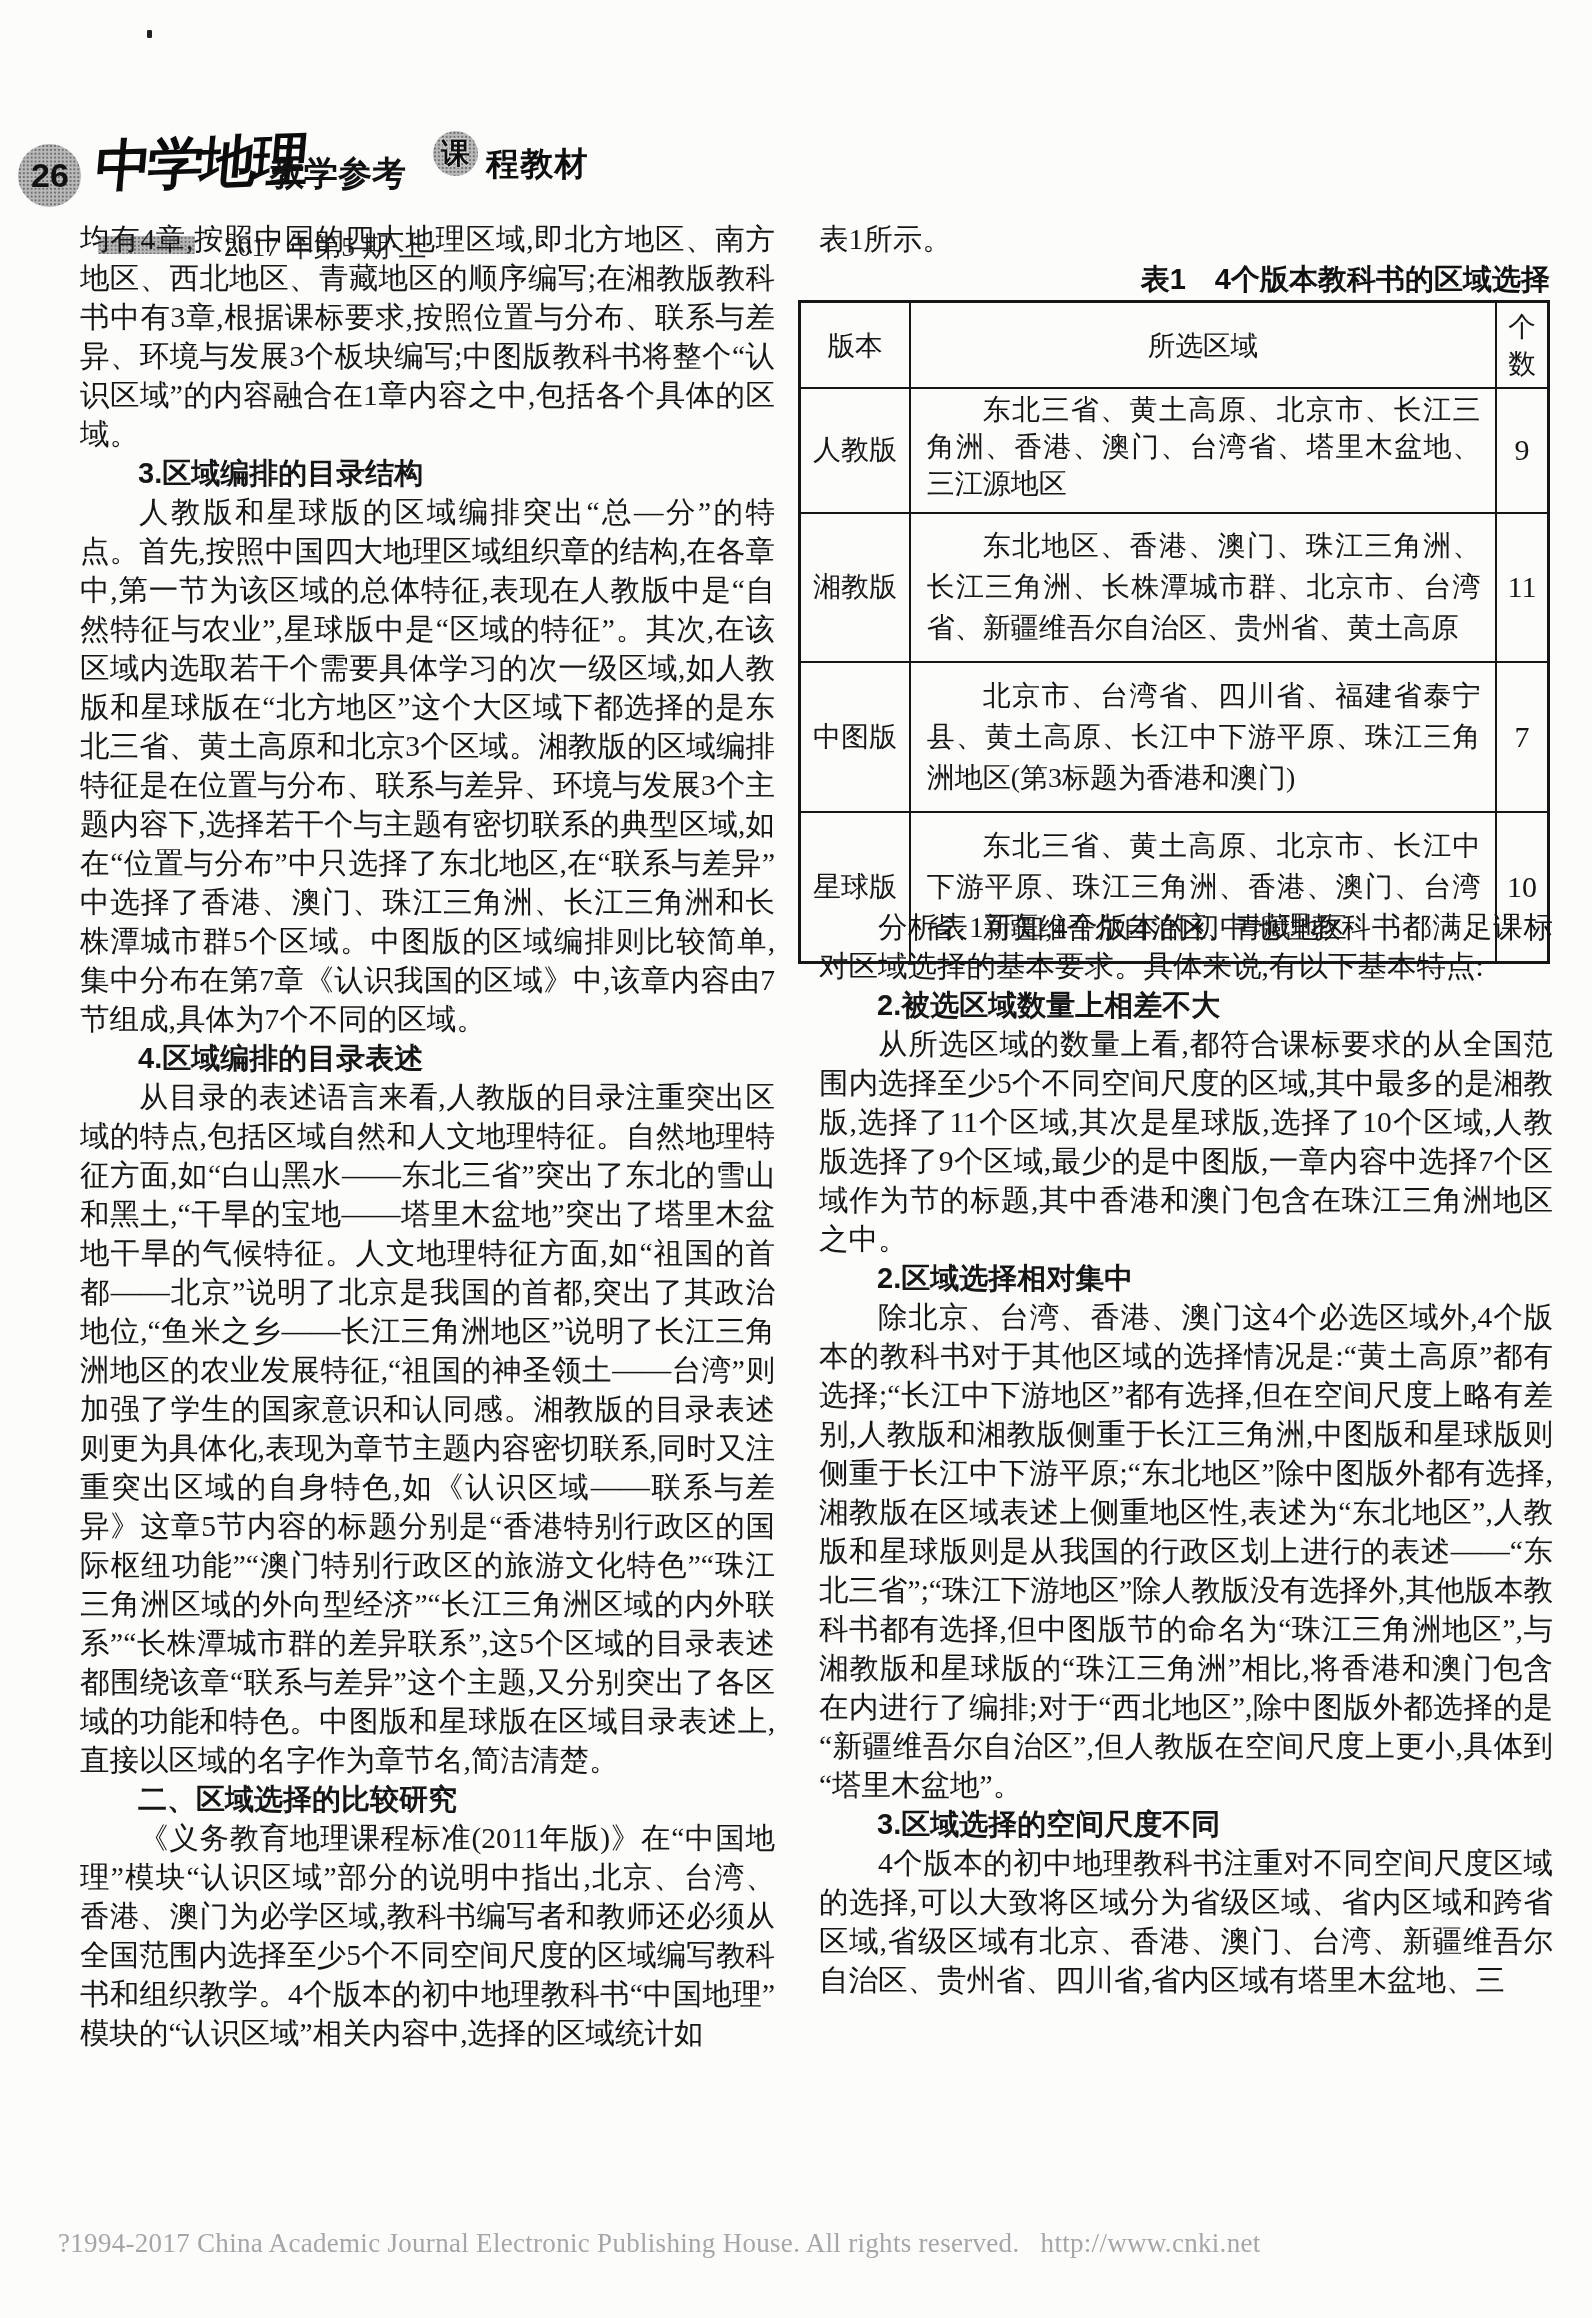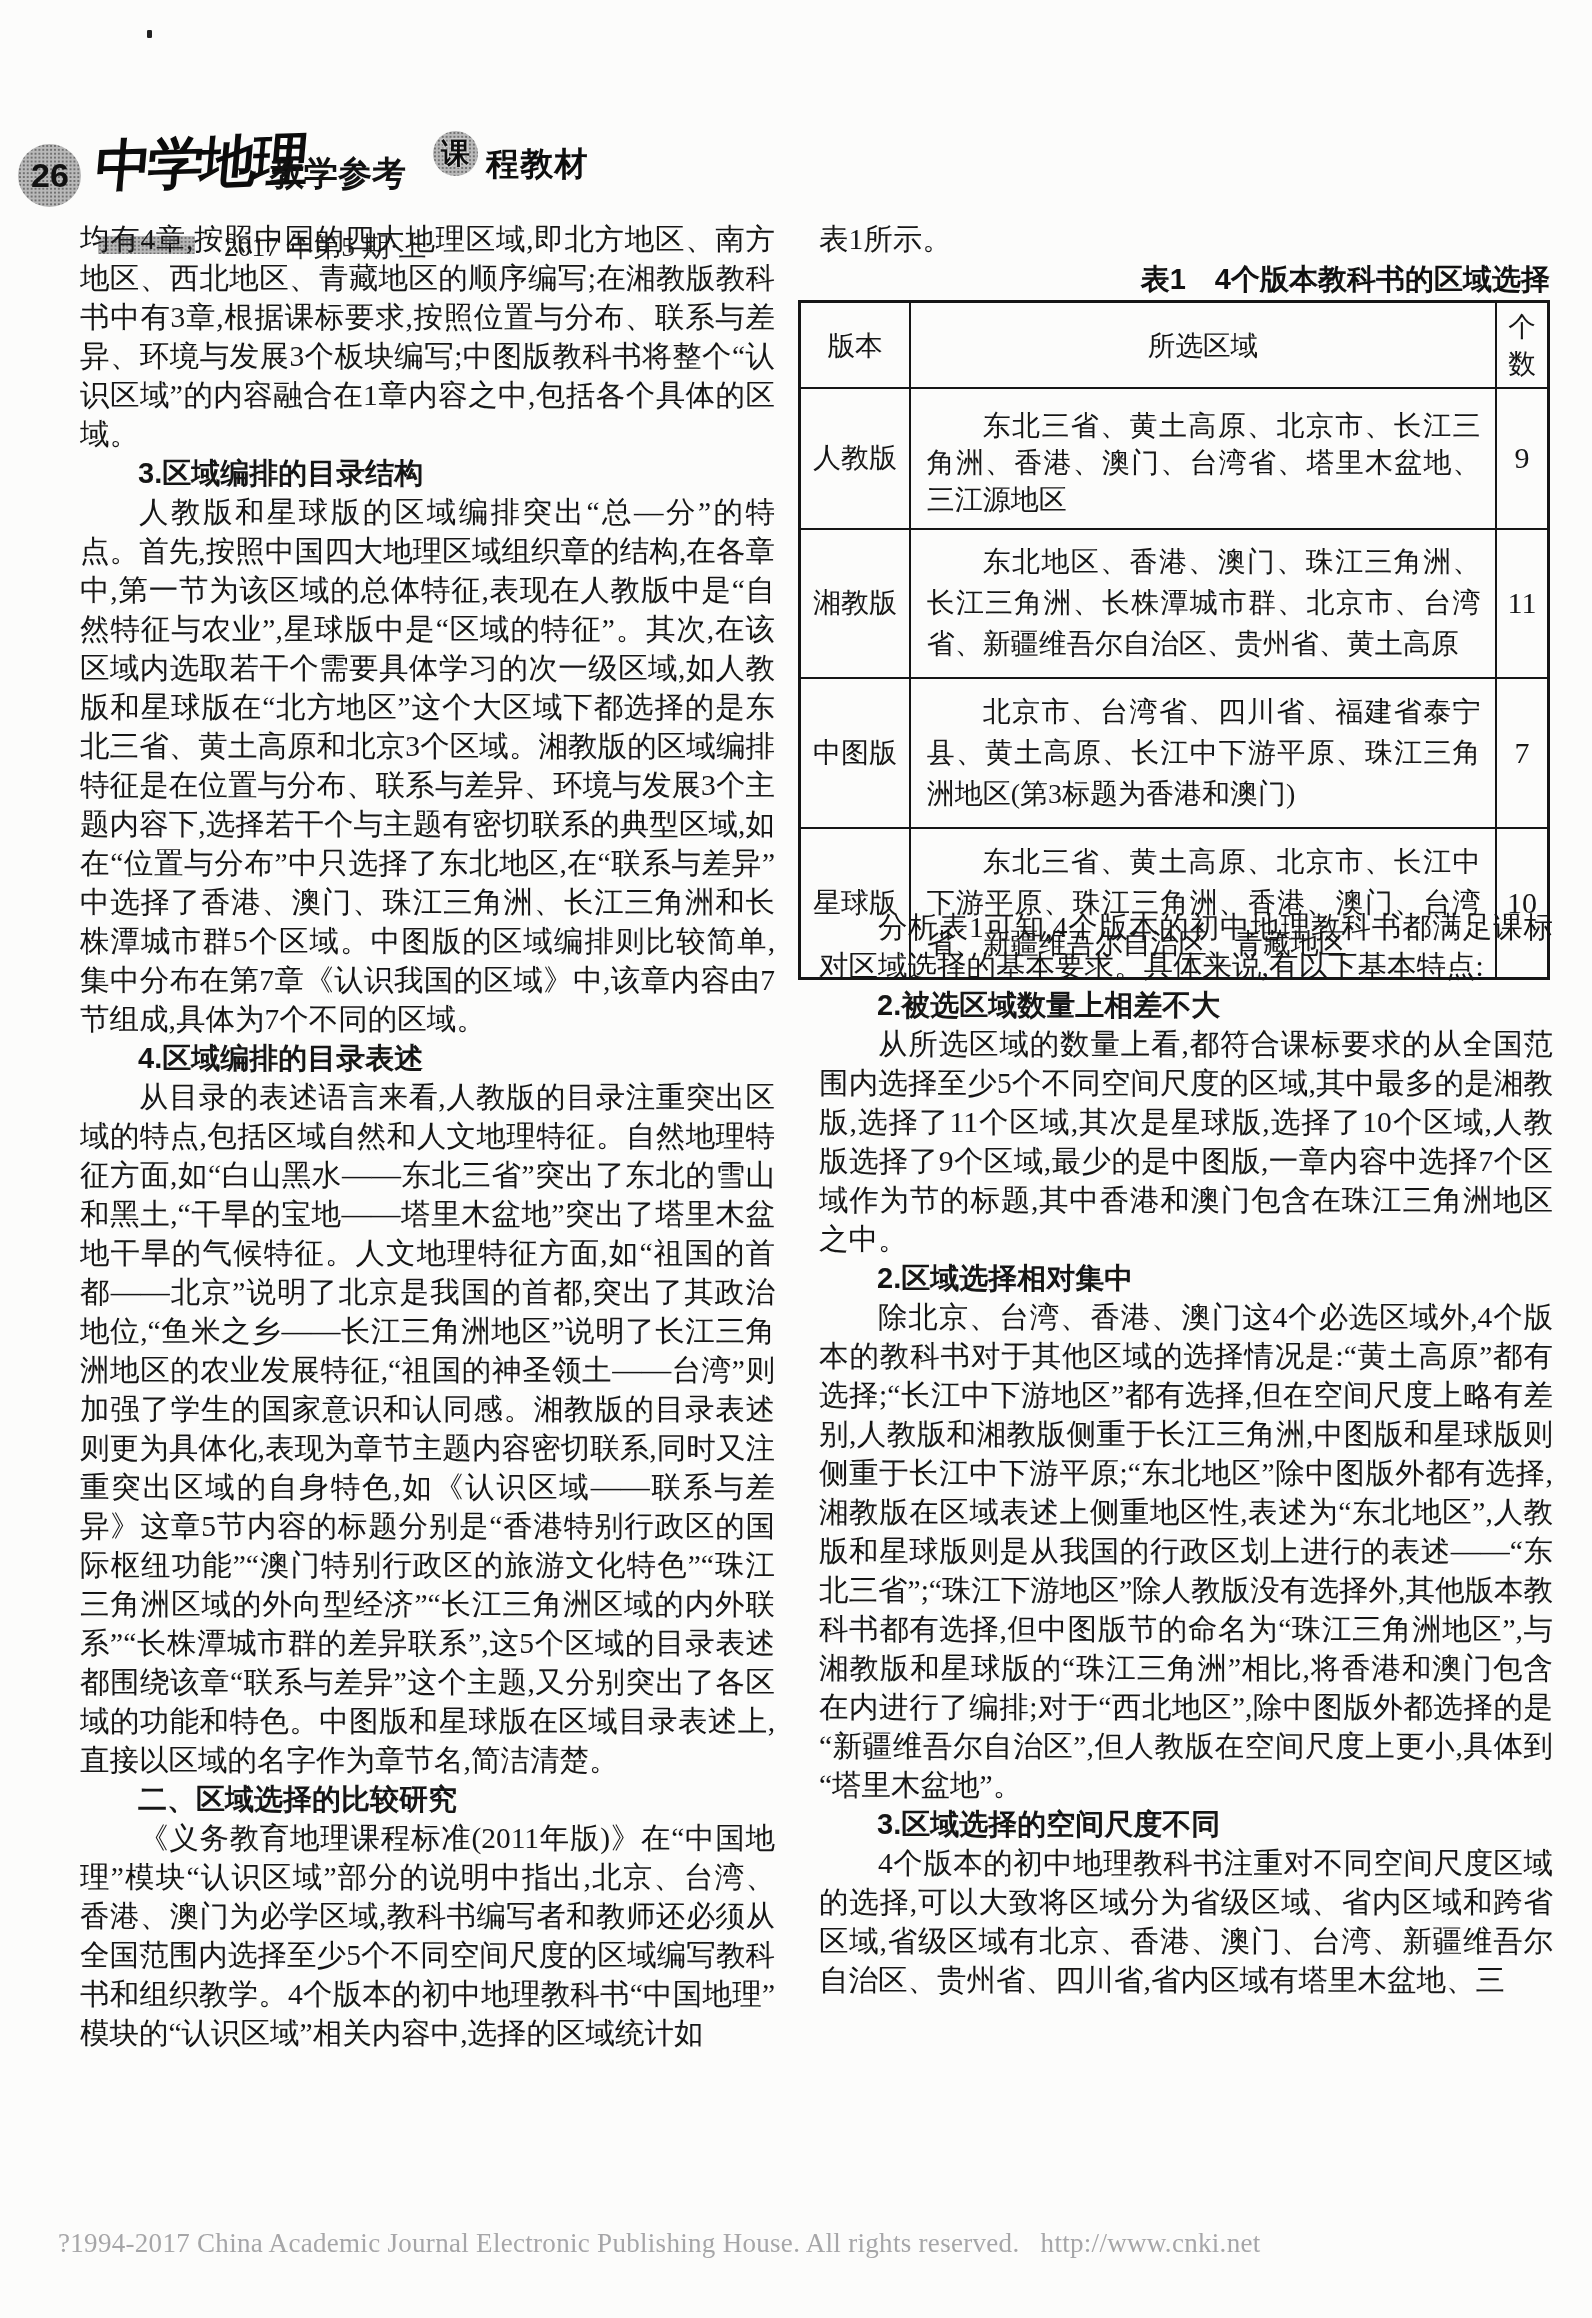--- a/index.html
+++ b/index.html
@@ -83,21 +83,21 @@
   .tr{display:grid;grid-template-columns:108px 1fr 52px;}
   .tr + .tr{border-top:2px solid #161616;}
   .td{box-sizing:border-box;}
   .td + .td{border-left:2px solid #161616;}
   .td.center{display:flex;align-items:center;justify-content:center;text-align:center;padding:5.2px 2.6px;}
   .td.region{
     padding:11.8px 14.4px 13px 15.7px;
     line-height:41px;text-indent:2em;text-align:justify;
   }
   .tr.thead{min-height:56px;font-size:27.6px;}
-  .tr.r1 .region{line-height:37px;padding-top:18px;padding-bottom:9.2px;}
+  .tr.r1 .region{line-height:37px;padding-top:2px;padding-bottom:9.2px;}
   .count{font-size:30px;}
   
   .footer{
     position:absolute;left:58px;top:2228px;width:1509px;
     font-size:27px;color:#a6a6a8;letter-spacing:0.3px;
     white-space:pre-wrap;
   }
 </style>
 </head>
 <body>

